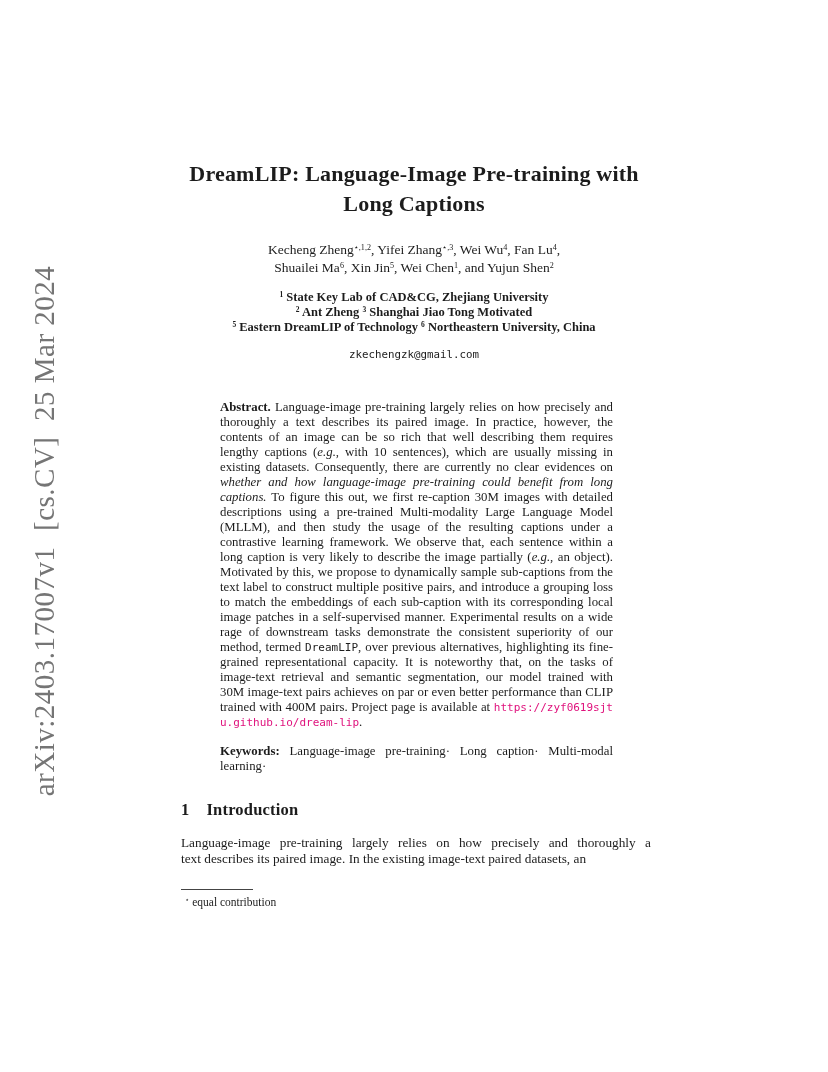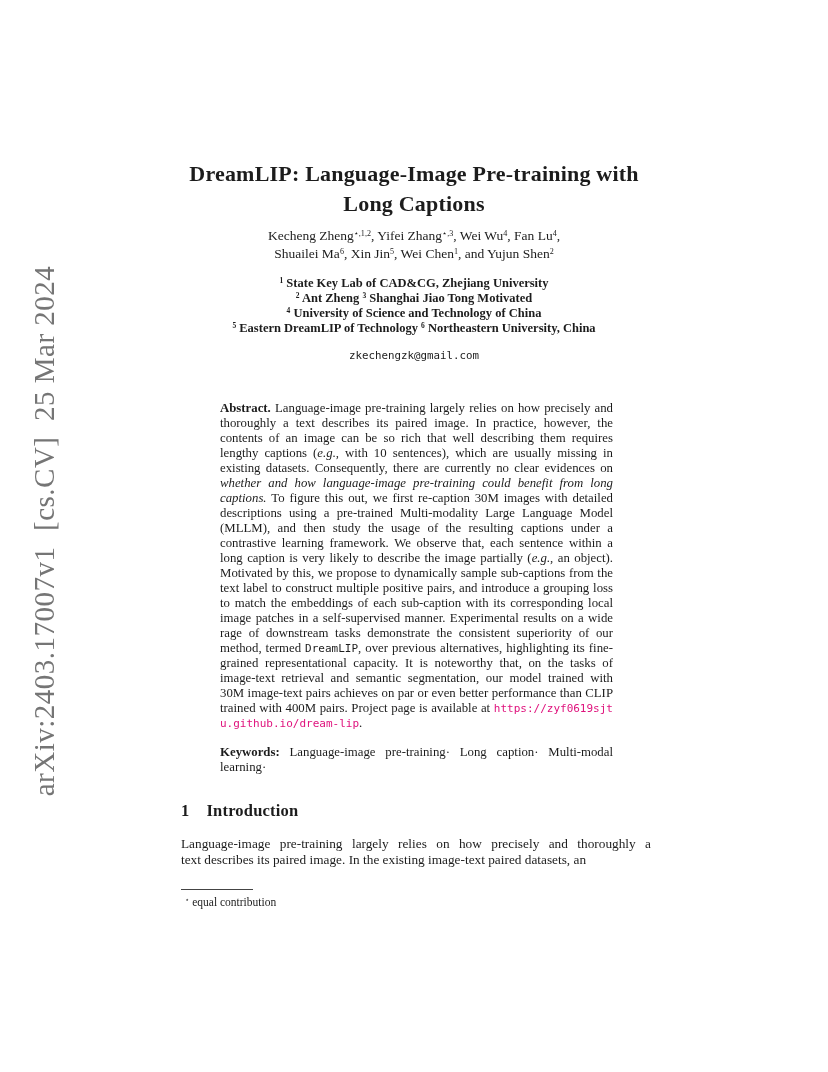--- a/index.html
+++ b/index.html
@@ -28,21 +28,21 @@
   }
   .title{
     margin-top:149px;
     text-align:center;
     font-size:22px;
     font-weight:bold;
     line-height:30px;
     letter-spacing:0.2px;
   }
   .authors{
-    margin-top:8px;
+    margin-top:22px;
     text-align:center;
     font-size:13.5px;
     line-height:18px;
   }
   .affiliations{
     margin-top:13px;
     text-align:center;
     font-size:12.5px;
     line-height:15px;
     font-weight:bold;
@@ -129,21 +129,20 @@
       </div>
 
     <div class="authors">
         <div class="seg-line"><span class="seg-n">Kecheng Zheng</span><sup class="seg-s">⋆,1,2</sup><span class="seg-n">, Yifei Zhang</span><sup class="seg-s">⋆,3</sup><span class="seg-n">, Wei Wu</span><sup class="seg-s">4</sup><span class="seg-n">, Fan Lu</span><sup class="seg-s">4</sup><span class="seg-n">,</span></div>
         <div class="seg-line"><span class="seg-n">Shuailei Ma</span><sup class="seg-s">6</sup><span class="seg-n">, Xin Jin</span><sup class="seg-s">5</sup><span class="seg-n">, Wei Chen</span><sup class="seg-s">1</sup><span class="seg-n">, and Yujun Shen</span><sup class="seg-s">2</sup></div>
       </div>
 
     <div class="affiliations">
         <div class="seg-line"><sup class="seg-s">1</sup><span class="seg-n"> State Key Lab of CAD&amp;CG, Zhejiang University</span></div>
         <div class="seg-line"><sup class="seg-s">2</sup><span class="seg-n"> Ant Zheng </span><sup class="seg-s">3</sup><span class="seg-n"> Shanghai Jiao Tong Motivated</span></div>
-        <div class="seg-line"><sup class="seg-s">4</sup><span class="seg-n"> University of Science and Technology of China</span></div>
         <div class="seg-line"><sup class="seg-s">5</sup><span class="seg-n"> Eastern DreamLIP of Technology </span><sup class="seg-s">6</sup><span class="seg-n"> Northeastern University, China</span></div>
       </div>
 
     <div class="email">zkechengzk@gmail.com</div>
 
     <div class="abstract"><span class="seg-b">Abstract.</span><span class="seg-n"> Language-image pre-training largely relies on how precisely and thoroughly a text describes its paired image. In practice, however, the contents of an image can be so rich that well describing them requires lengthy captions (</span><span class="seg-i">e.g.</span><span class="seg-n">, with 10 sentences), which are usually missing in existing datasets. Consequently, there are currently no clear evidences on </span><span class="seg-i">whether and how language-image pre-training could benefit from long captions.</span><span class="seg-n"> To figure this out, we first re-caption 30M images with detailed descriptions using a pre-trained Multi-modality Large Language Model (MLLM), and then study the usage of the resulting captions under a contrastive learning framework. We observe that, each sentence within a long caption is very likely to describe the image partially (</span><span class="seg-i">e.g.</span><span class="seg-n">, an object). Motivated by this, we propose to dynamically sample sub-captions from the text label to construct multiple positive pairs, and introduce a grouping loss to match the embeddings of each sub-caption with its corresponding local image patches in a self-supervised manner. Experimental results on a wide rage of downstream tasks demonstrate the consistent superiority of our method, termed </span><span class="seg-m">DreamLIP</span><span class="seg-n">, over previous alternatives, highlighting its fine-grained representational capacity. It is noteworthy that, on the tasks of image-text retrieval and semantic segmentation, our model trained with 30M image-text pairs achieves on par or even better performance than CLIP trained with 400M pairs. Project page is available at </span><span class="seg-l">https://zyf0619sjtu.github.io/dream-lip</span><span class="seg-n">.</span></div>
 
     <div class="keywords"><span class="seg-b">Keywords:</span><span class="seg-n"> Language-image pre-training· Long caption· Multi-modal learning·</span></div>
 
     <div class="section-heading">

